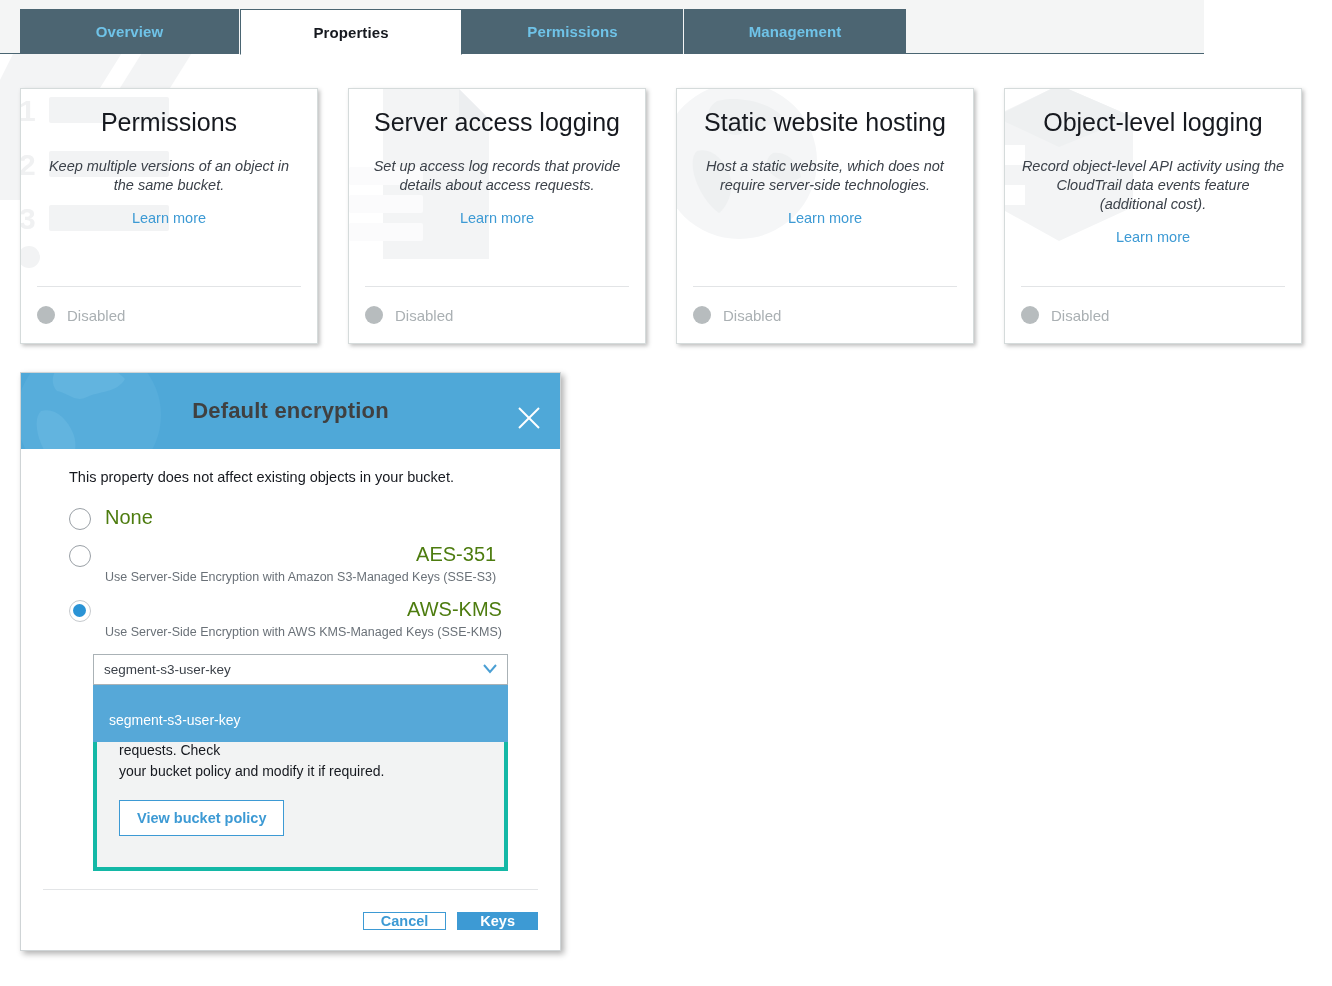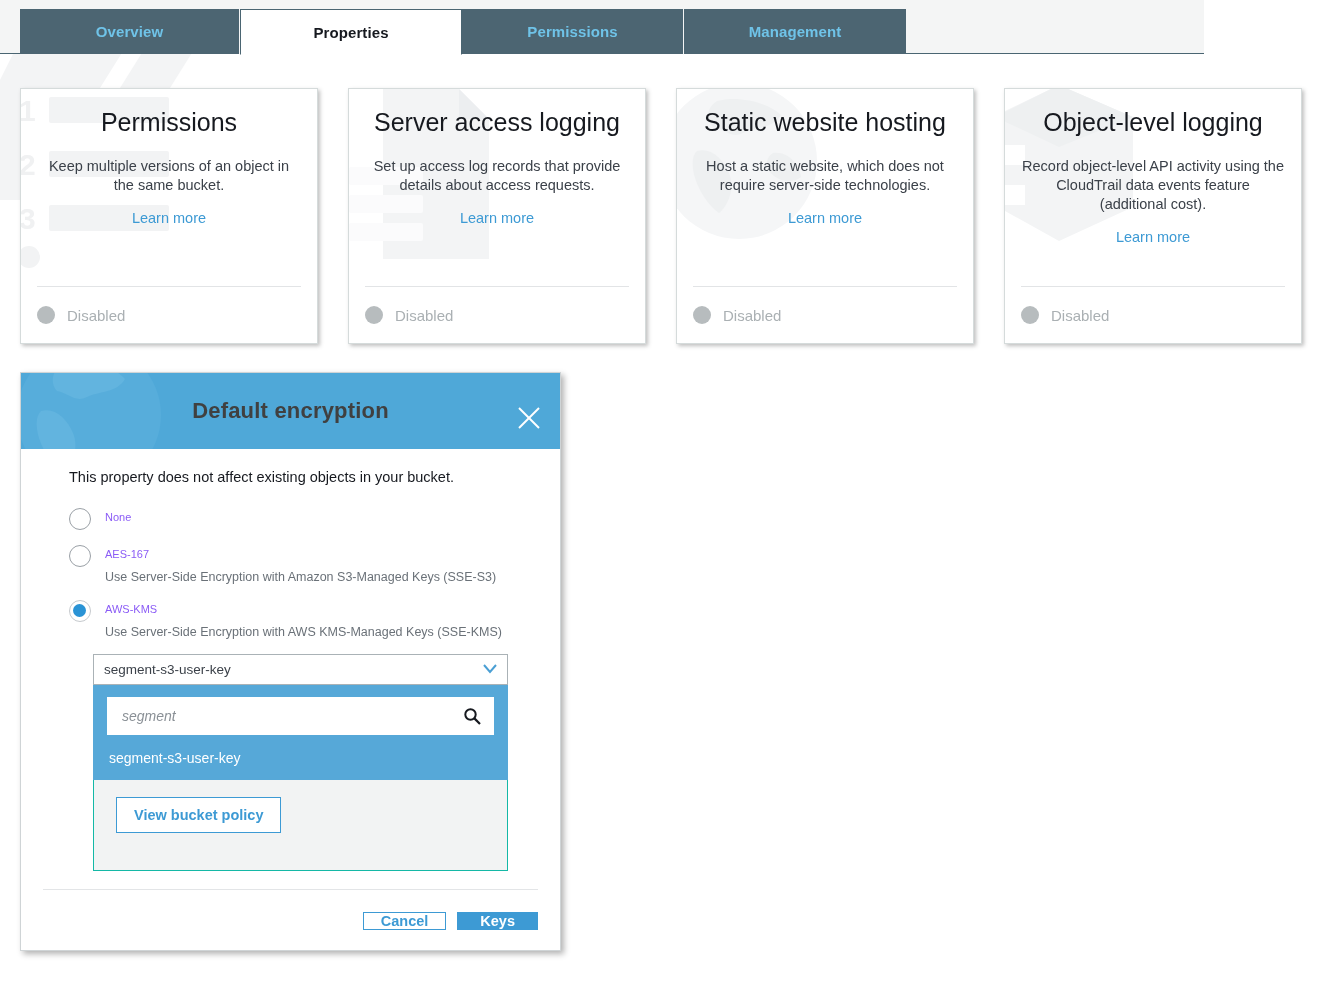--- a/index.html
+++ b/index.html
@@ -112,20 +112,21 @@
     font-weight: normal;
     color: #16191f;
     line-height: 30px;
     margin: 0 0 20px 0;
   }
   .card-desc {
     font-size: 14.5px;
     color: #3b4149;
     line-height: 19px;
     margin: 0 0 14px 0;
+    font-style: italic;
   }
   .card-link {
     font-size: 14.5px;
     color: #3d9ad4;
     text-decoration: none;
     cursor: pointer;
     display: inline-block;
   }
   .card-footer {
     position: absolute;
@@ -229,23 +230,24 @@
   .radio.checked::after {
     content: "";
     position: absolute;
     left: 3px; top: 3px;
     width: 13px; height: 13px;
     border-radius: 50%;
     background: #2a93d5;
   }
   .radio-labels { padding-top: 0px; }
   .radio-label {
-    font-size: 11px;
-    color: #8b5cf6;
+    font-size: 20px;
+    color: #4d7c0f;
     line-height: 21px;
+    text-align: right;
   }
   .radio-sub {
     font-size: 12.5px;
     color: #6a7178;
     margin-top: 4px;
     line-height: 16px;
   }
 
   
   .select-wrap {
@@ -311,21 +313,21 @@
     padding: 15px 0 14px 2px;
     font-size: 14px;
     color: #ffffff;
     cursor: pointer;
   }
 
   
   .info-panel {
     margin: 14px 30px 4px 24px;
     background: #f2f3f3;
-    border: 1px solid #14b8a6;
+    border: 4px solid #14b8a6;
     box-sizing: border-box;
     padding: 16px 18px 20px 22px;
     min-height: 172px;
     position: relative;
   }
   .info-text {
     font-size: 14px;
     color: #16191f;
     line-height: 21px;
     margin: 0;
@@ -511,21 +513,21 @@
     <div class="radio-row">
       <span class="radio"></span>
       <span class="radio-labels">
         <span class="radio-label">None</span>
       </span>
     </div>
 
     <div class="radio-row">
       <span class="radio"></span>
       <span class="radio-labels">
-        <div class="radio-label">AES-167</div>
+        <div class="radio-label">AES-351</div>
         <div class="radio-sub">Use Server-Side Encryption with Amazon S3-Managed Keys (SSE-S3)</div>
       </span>
     </div>
 
     <div class="radio-row">
       <span class="radio checked"></span>
       <span class="radio-labels">
         <div class="radio-label">AWS-KMS</div>
         <div class="radio-sub">Use Server-Side Encryption with AWS KMS-Managed Keys (SSE-KMS)</div>
       </span>
@@ -533,27 +535,20 @@
 
     <div class="select-wrap">
       <div class="select-box">
         <span>segment-s3-user-key</span>
         <svg class="select-chevron" width="14" height="10" viewBox="0 0 14 10">
           <polyline points="1,1 7,8 13,1" fill="none" stroke="#4a9fd4" stroke-width="2"></polyline>
         </svg>
       </div>
 
       <div class="dropdown">
-        <div class="dd-search">
-          <input class="dd-search-input" type="text" placeholder="segment" style="">
-          <svg width="18" height="18" viewBox="0 0 18 18">
-            <circle cx="7.5" cy="7.5" r="5.2" fill="none" stroke="#16191f" stroke-width="2"></circle>
-            <line x1="11.4" y1="11.4" x2="17" y2="17" stroke="#16191f" stroke-width="2.2"></line>
-          </svg>
-        </div>
         <div class="dd-option">segment-s3-user-key</div>
       </div>
     </div>
 
     <div class="info-panel">
       <p class="info-text">rejected if you have bucket policies to reject such PUT requests. Check</p>
       <p class="info-text">your bucket policy and modify it if required.</p>
       <button class="info-btn">View bucket policy</button>
     </div>
 

